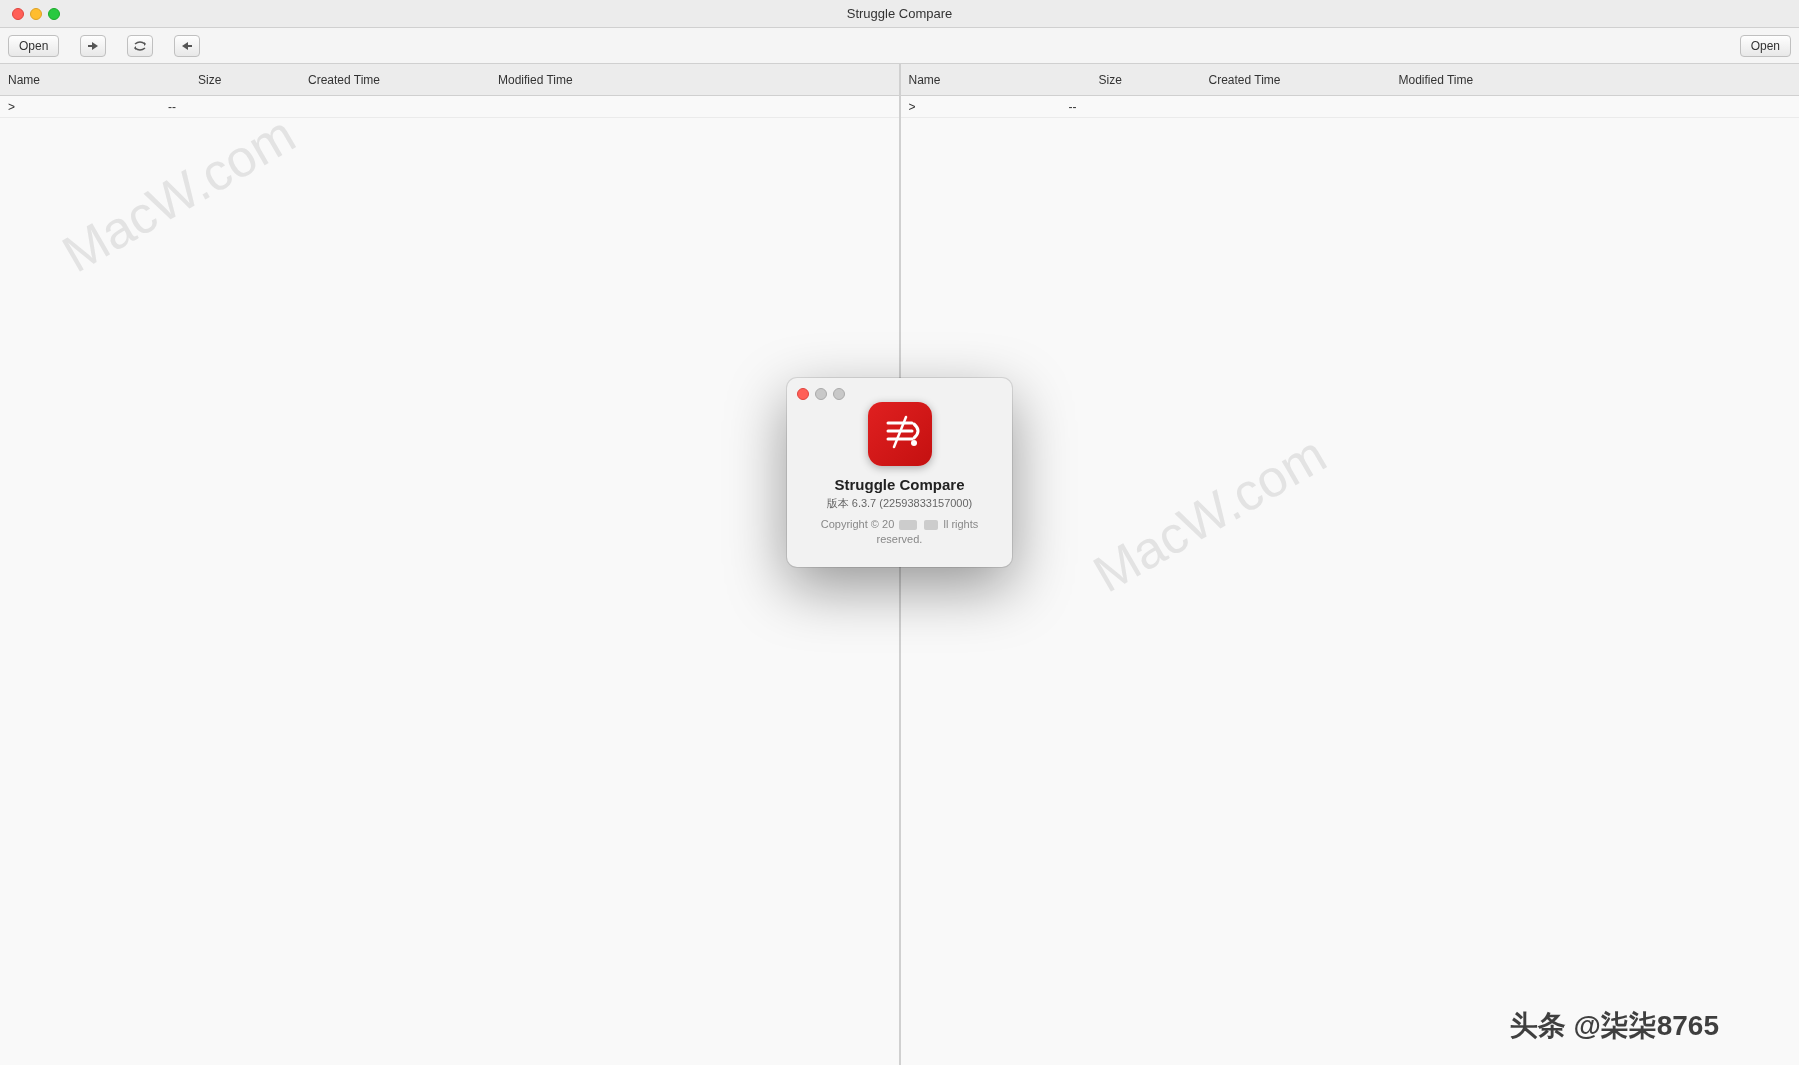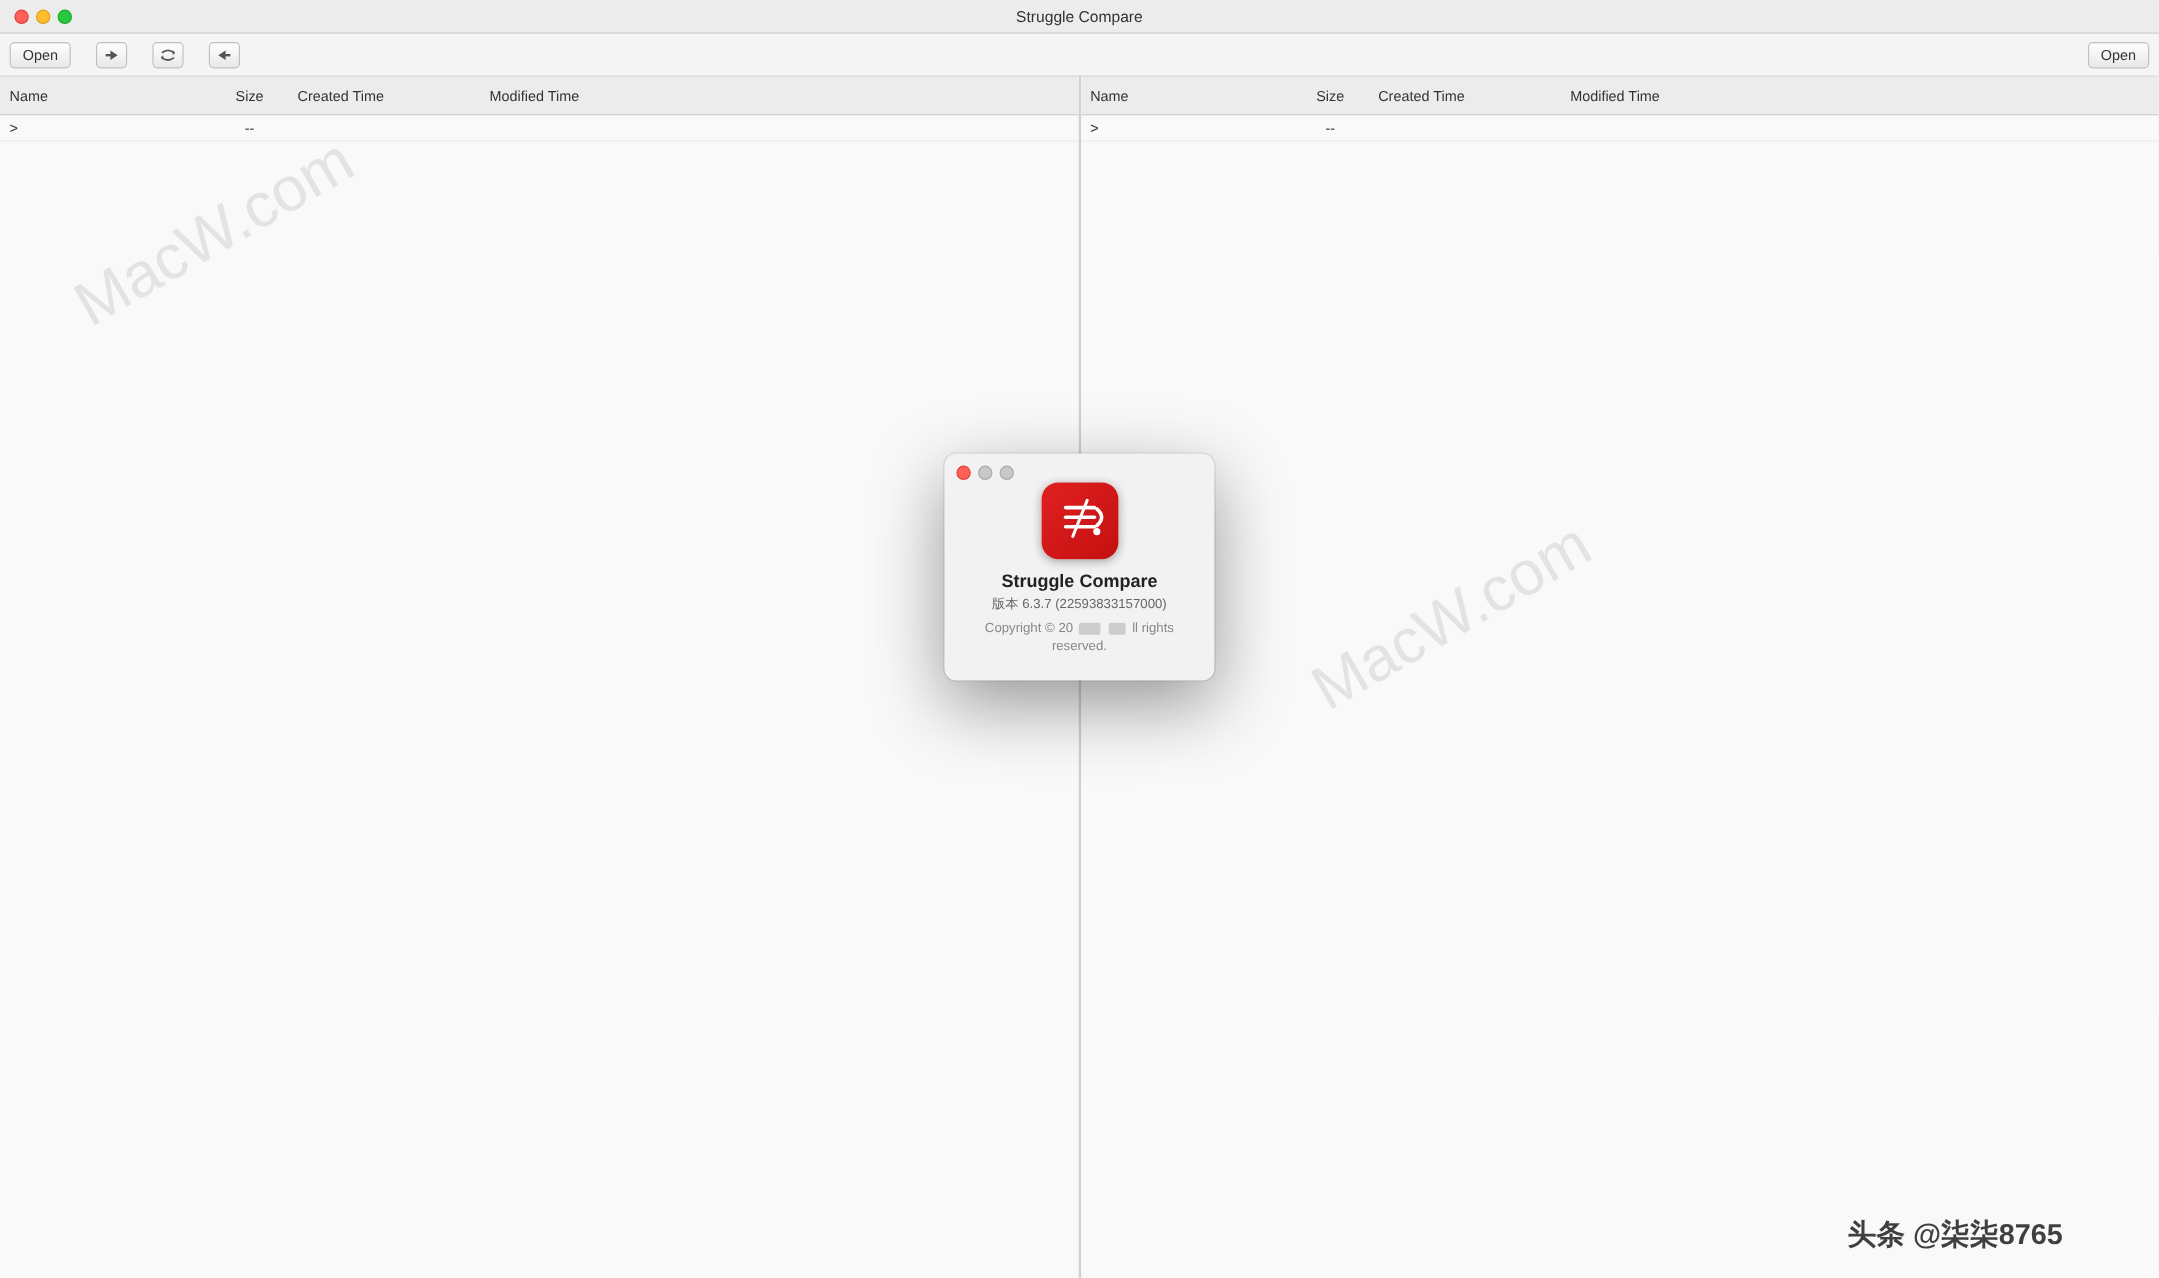--- a/index.html
+++ b/index.html
@@ -137,33 +137,34 @@
 
     
     .col-header {
       display: flex;
       align-items: center;
       height: 32px;
       background: #ececec;
       border-bottom: 1px solid #d0d0d0;
       padding: 0 8px;
       flex-shrink: 0;
+      gap: 30px;
     }
 
     .col-header-cell {
       font-size: 12px;
       font-weight: 500;
       color: #333;
       overflow: hidden;
       text-overflow: ellipsis;
       white-space: nowrap;
     }
 
     .col-name { width: 160px; }
-    .col-size { width: 80px; text-align: center; }
+    .col-size { width: 80px; }
     .col-created { width: 160px; }
     .col-modified { width: 160px; }
 
     
     .data-row {
       display: flex;
       align-items: center;
       height: 22px;
       padding: 0 8px;
       border-bottom: 1px solid #ebebeb;
@@ -285,21 +286,21 @@
       color: #888;
       text-align: center;
       line-height: 1.4;
     }
 
     
     .bottom-watermark {
       position: absolute;
       bottom: 20px;
       right: 80px;
-      font-size: 24px;
+      font-size: 28px;
       font-weight: 700;
       color: rgba(0,0,0,0.75);
       white-space: nowrap;
       pointer-events: none;
     }
 
     
     .equ-header {
       display: flex;
       align-items: center;

